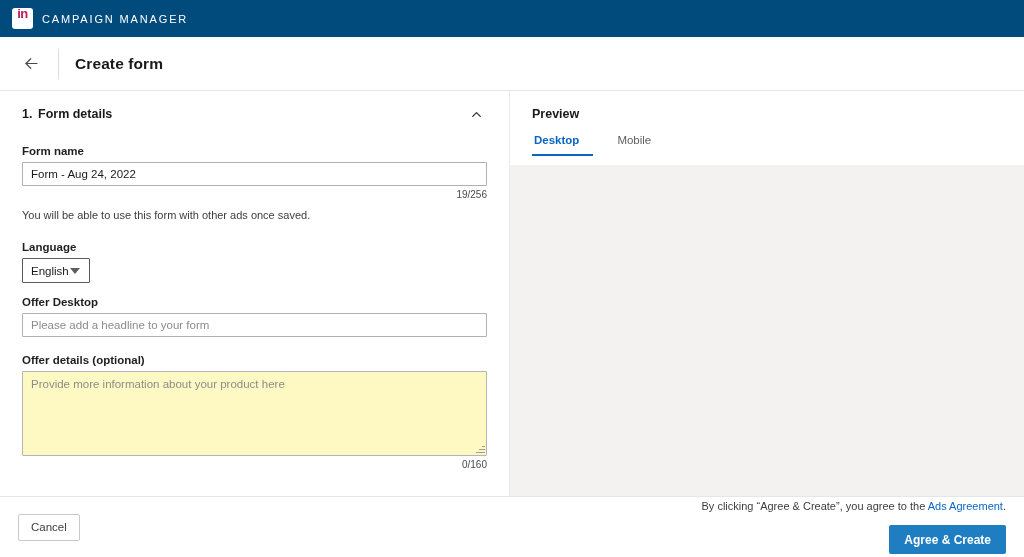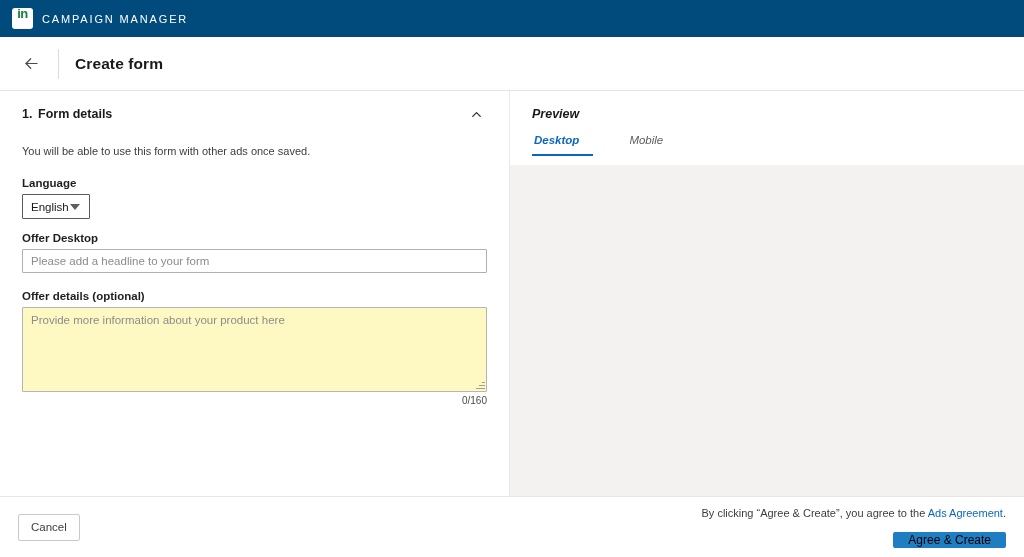--- a/index.html
+++ b/index.html
@@ -41,21 +41,21 @@
   .li-logo {
     width: 21px;
     height: 21px;
     background: #ffffff;
     border-radius: 3px;
     display: flex;
     align-items: center;
     justify-content: center;
     font-weight: bold;
     font-size: 13px;
-    color: #15803d;
+    color: #be185d;
     letter-spacing: -0.5px;
     line-height: 1;
     padding-bottom: 10px;
   }
   .brand-text {
     color: #ffffff;
     font-size: 11px;
     letter-spacing: 1.85px;
     font-weight: 400;
   }
@@ -275,34 +275,33 @@
   .spacer-12 { height: 13px; }
   .spacer-16 { height: 17px; }
 
   
   .previewpanel {
     flex: 1 1 auto;
     display: flex;
     flex-direction: column;
     background: #5eead4;
     min-width: 0;
-    font-style: italic;
   }
   .preview-head {
     background: #ffffff;
     padding: 16px 0 0 22px;
     flex: 0 0 74px;
   }
   .preview-title {
     font-size: 12.5px;
     font-weight: bold;
     color: #1a1a1a;
     margin-bottom: 13px;
   }
-  .tabs { display: flex; gap: 12px; }
+  .tabs { display: flex; gap: 0; }
   .tab {
     font-size: 11.5px;
     color: #5e5e5e;
     padding: 0 14px 8px 2px;
     cursor: pointer;
     border-bottom: 2px solid transparent;
     margin-right: 22px;
   }
   .tab.active {
     color: #0a66c2;
@@ -344,27 +343,27 @@
     font-size: 11px;
     color: #3d3d3d;
   }
   .agree-link {
     color: #0a66c2;
     text-decoration: none;
     cursor: pointer;
   }
   .create-btn {
     background: #1f7ec2;
-    color: #000000;
+    color: #ffffff;
     border: none;
     border-radius: 2px;
-    height: 16px;
+    height: 29px;
     padding: 0 15px;
     font-size: 12px;
-    font-weight: normal;
+    font-weight: bold;
     font-family: "Liberation Sans", sans-serif;
     cursor: pointer;
   }
 </style>
 </head>
 <body>
 
 <div class="app">
 
   <div class="topnav">
@@ -393,20 +392,27 @@
         <div class="section-head">
           <span class="section-num">1.</span>
           <span class="section-title">Form details</span>
           <div class="collapse-btn">
             <svg width="15" height="15" viewBox="0 0 24 24" fill="none" stroke="#2b2b2b" stroke-width="2" stroke-linecap="round" stroke-linejoin="round">
               <polyline points="18 15 12 9 6 15"></polyline>
             </svg>
           </div>
         </div>
 
+        <div class="field">
+          <div class="field-label">
+            <span>Form name</span>
+          </div>
+          <input class="text-input" type="text" value="Form - Aug 24, 2022" style="">
+          <div class="counter">19/256</div>
+        </div>
 
         <div class="helper-text">You will be able to use this form with other ads once saved.</div>
 
         <div class="field">
           <div class="field-label">
             <span>Language</span>
           </div>
           <div class="select-wrap">
             <span class="select-value">English</span>
             <span class="select-caret"></span>

